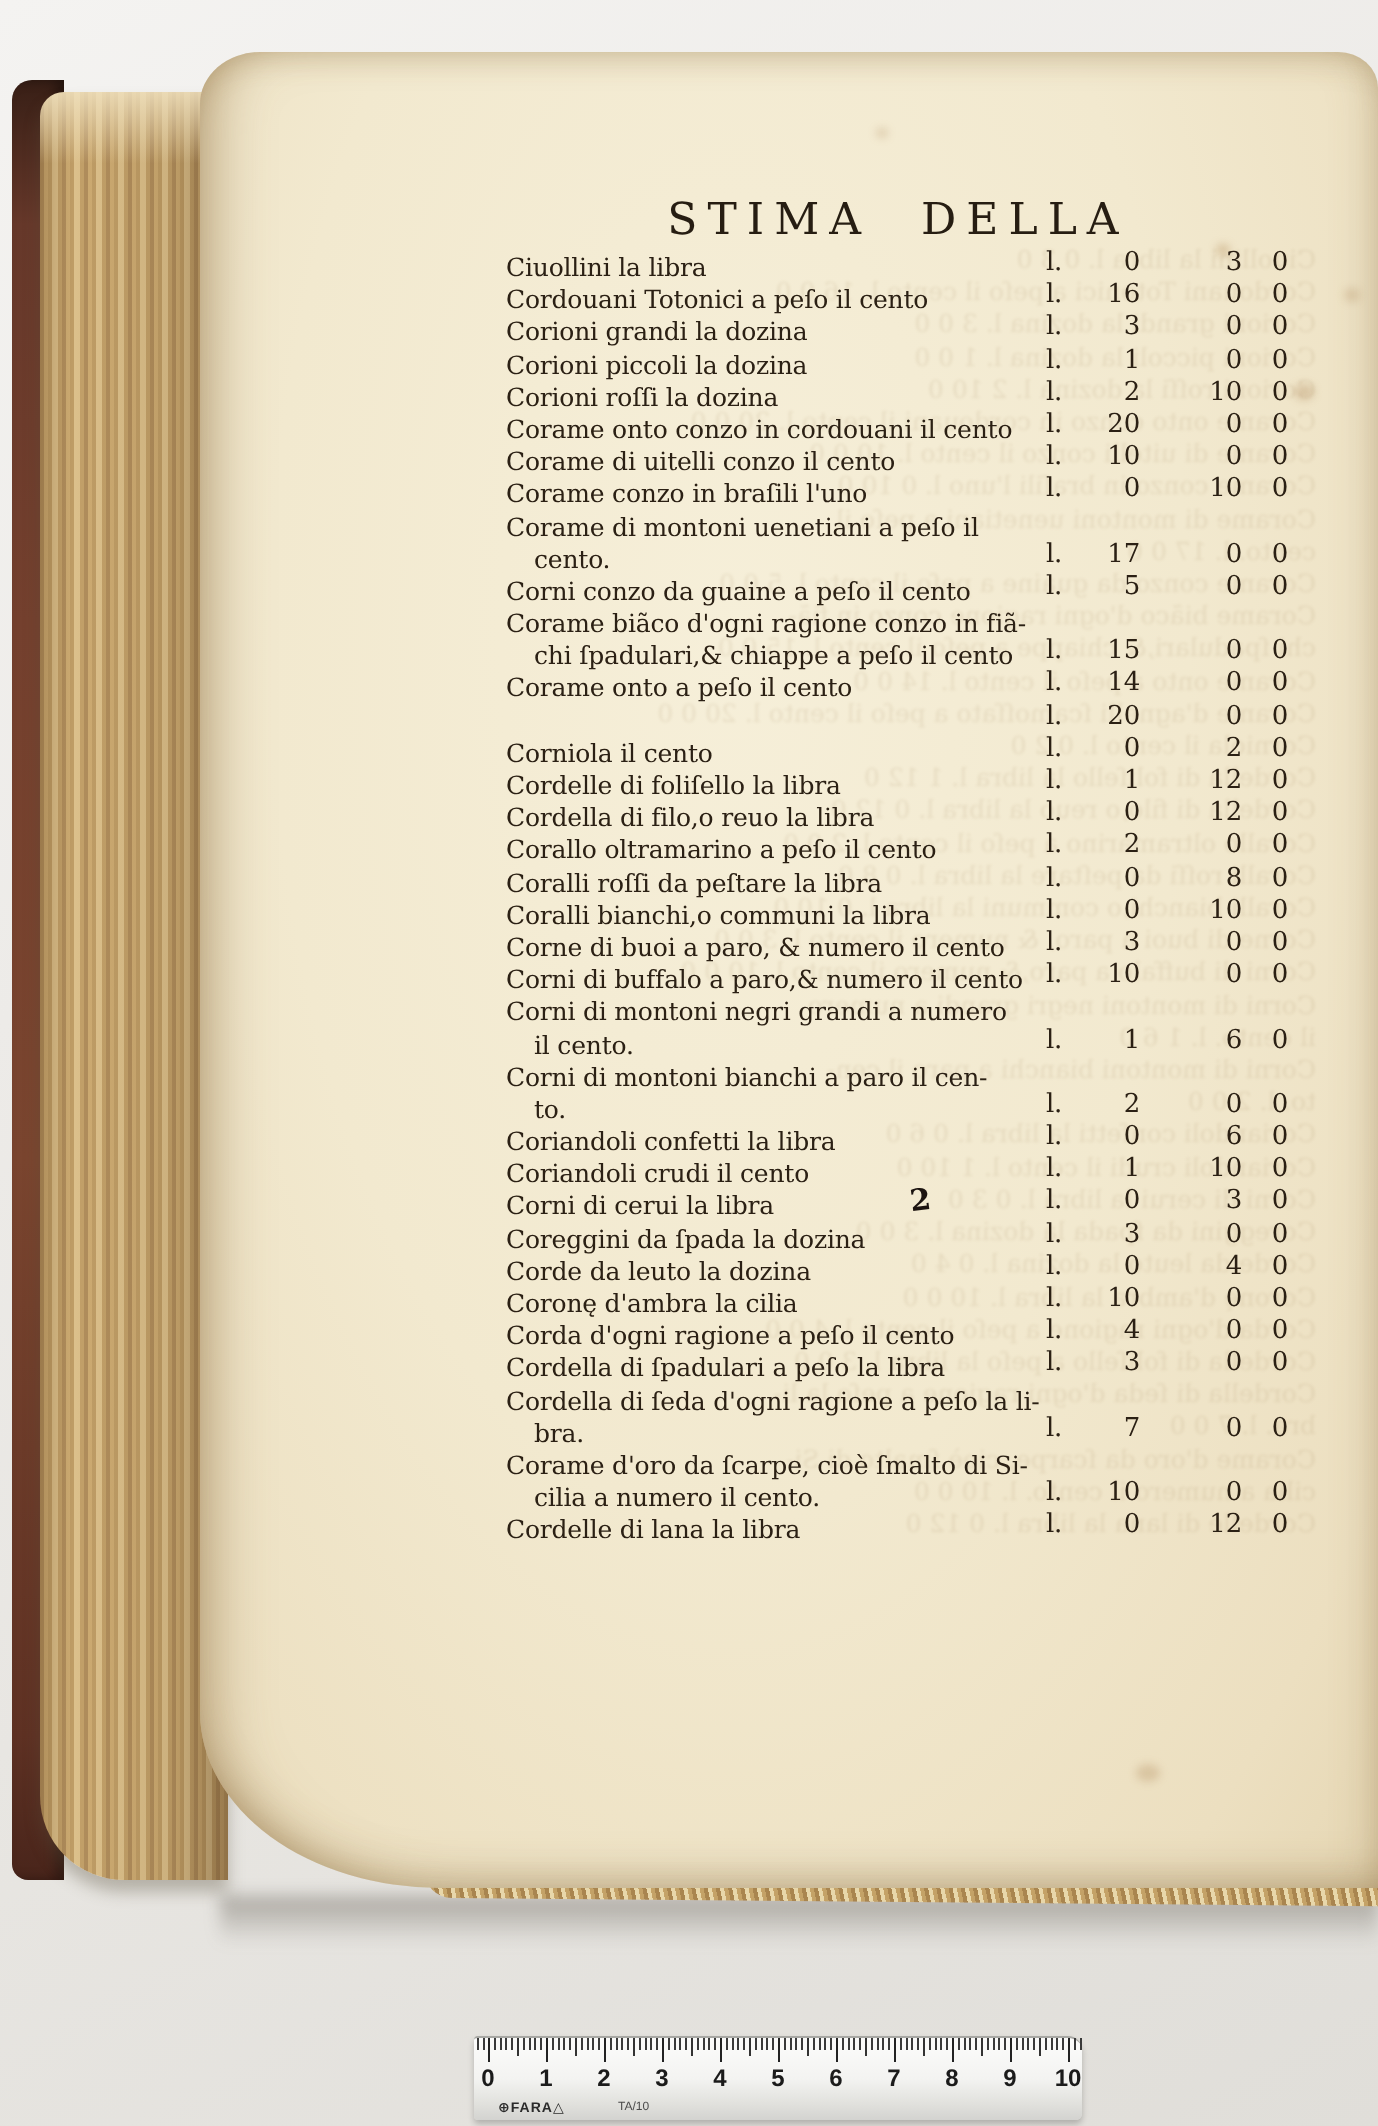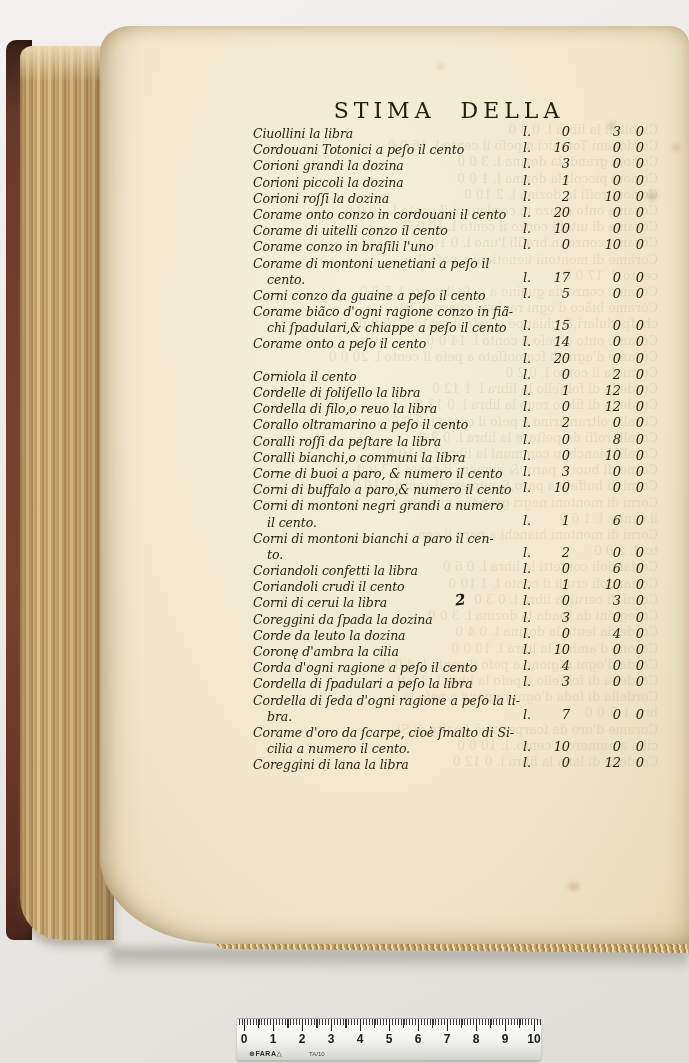--- a/index.html
+++ b/index.html
@@ -44,21 +44,21 @@
     background:linear-gradient(180deg,rgba(95,90,80,.45),rgba(95,90,80,0));
     filter:blur(4px);
   }
   
   .title{
     position:absolute;left:153px;top:72px;width:392px;text-align:center;
     font-size:22px;letter-spacing:5px;word-spacing:13px;color:#261d12;
   }
   .textblock{
     position:absolute;left:153px;top:100px;width:400px;
-    font-size:12.5px;line-height:16.2px;color:#2b2014;letter-spacing:-.1px;font-style:italic;
+    font-size:12.5px;line-height:16.2px;color:#2b2014;letter-spacing:-.1px;
   }
   .line{position:relative;height:16.2px;}
   .item{position:absolute;left:0;top:0;white-space:nowrap;}
   .line.indent .item{left:14px;}
   .col{position:absolute;top:-2px;font-size:13px;}
   .col.l {left:270px;width:14px;}
   .col.v1{left:281px;width:36px;text-align:right;}
   .col.v2{left:330px;width:38px;text-align:right;}
   .col.v3{left:372px;width:19px;text-align:right;}
   .ink-mark{position:absolute;left:202px;top:-3px;font-weight:bold;font-size:15px;transform:rotate(-7deg);color:#1c1410;}
@@ -401,21 +401,21 @@
             <span class="item">Corame  d'oro da ſcarpe, cioè ſmalto di Si-</span>
           </div>
           <div class="line indent">
             <span class="item">cilia a numero il cento.</span>
             <span class="col l">l.</span>
             <span class="col v1">10</span>
             <span class="col v2">0</span>
             <span class="col v3">0</span>
           </div>
           <div class="line">
-            <span class="item">Coreggini di lana la libra</span>
+            <span class="item">Cordelle di lana la libra</span>
             <span class="col l">l.</span>
             <span class="col v1">0</span>
             <span class="col v2">12</span>
             <span class="col v3">0</span>
           </div>
         </div>
     </div>
   </div>
 
   <div class="ruler">

